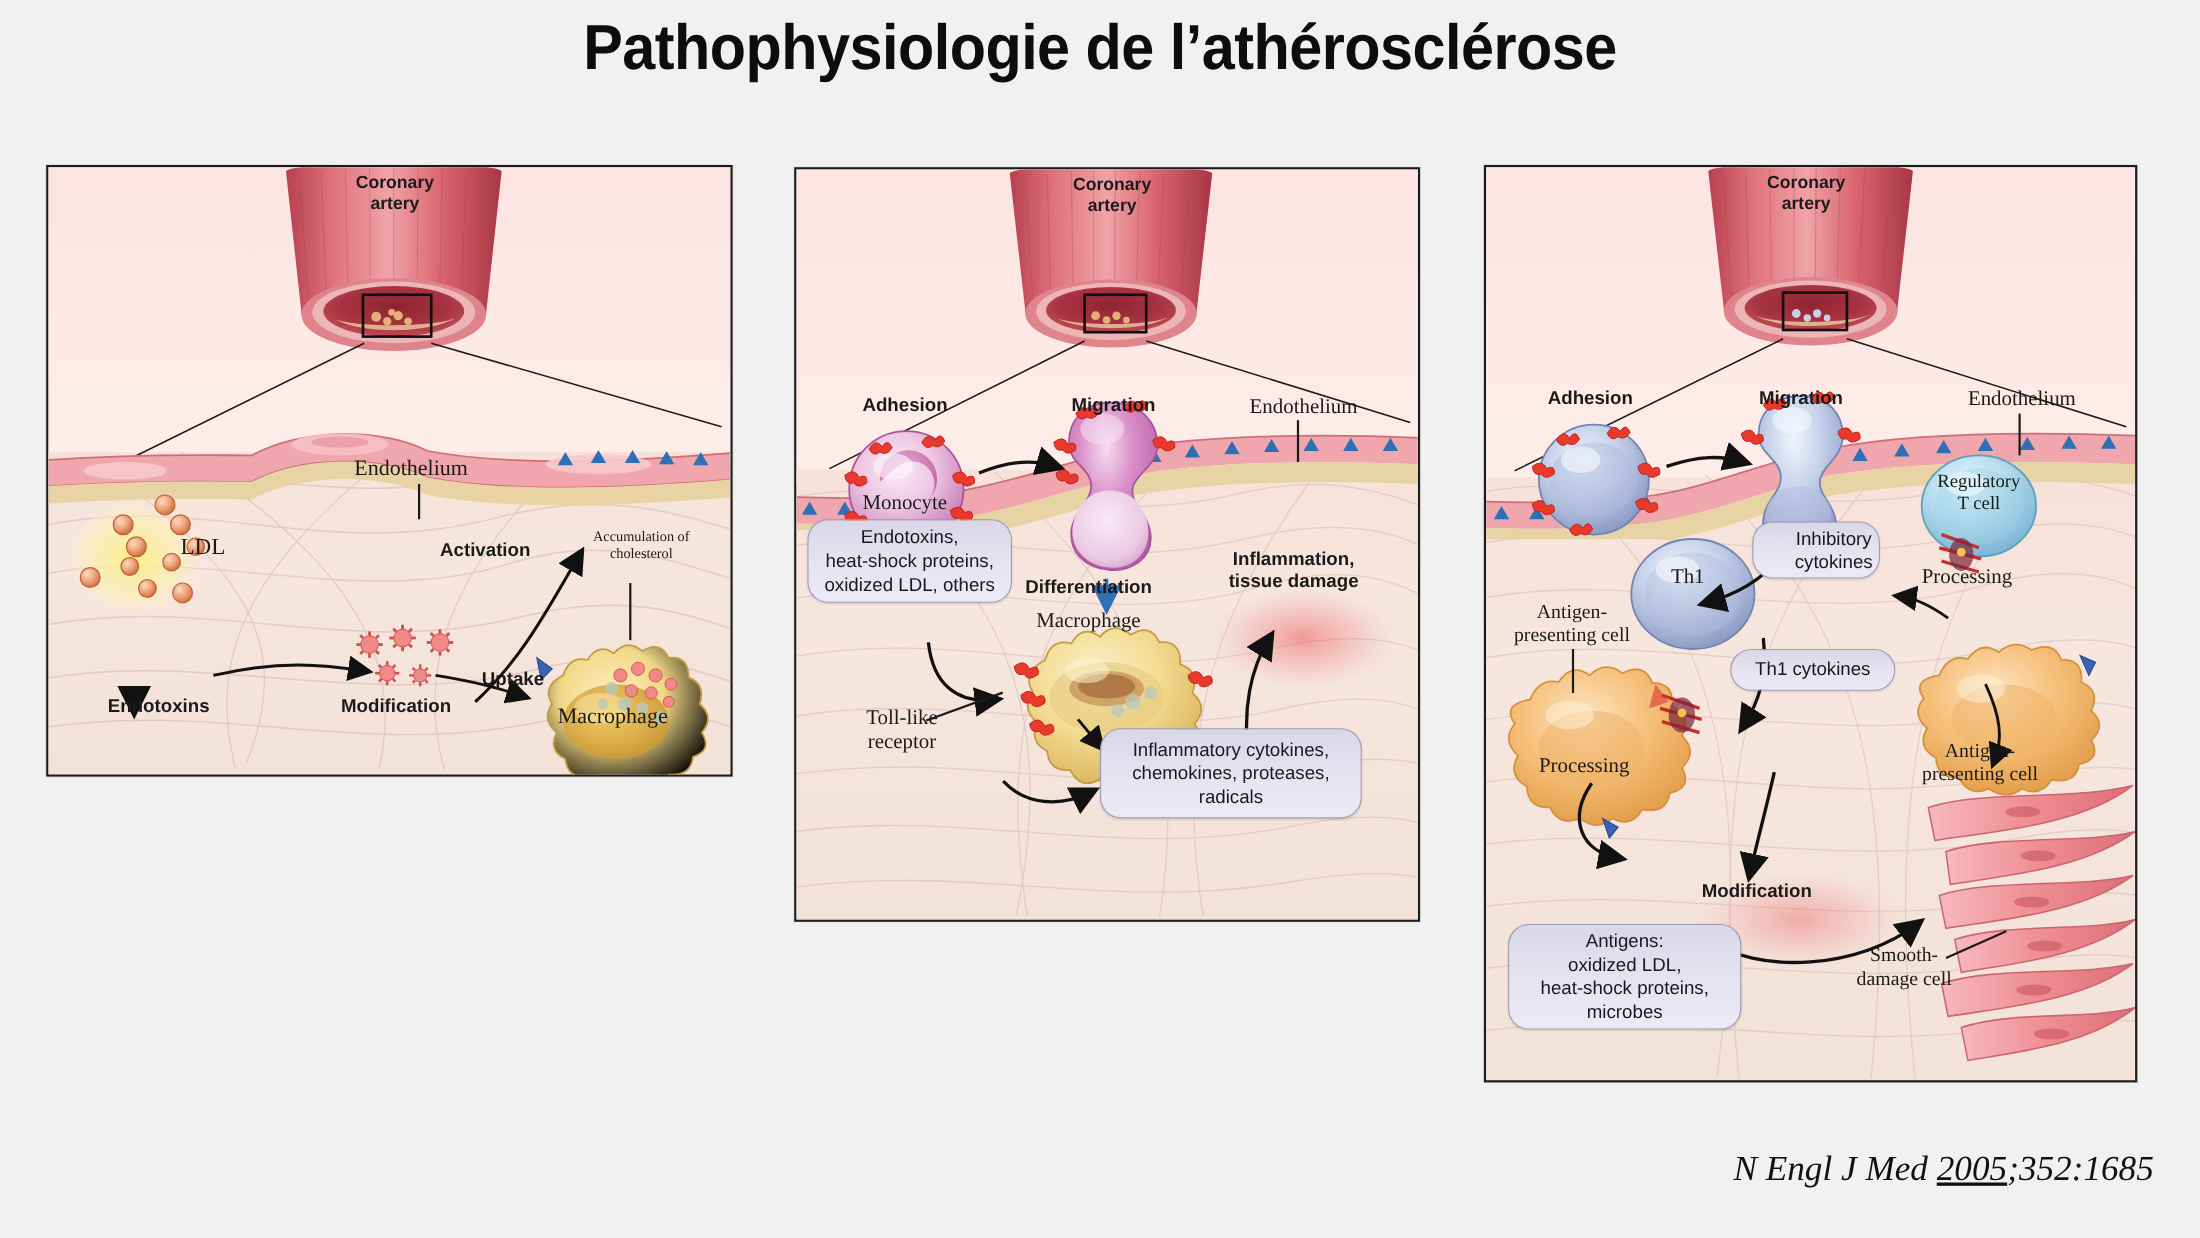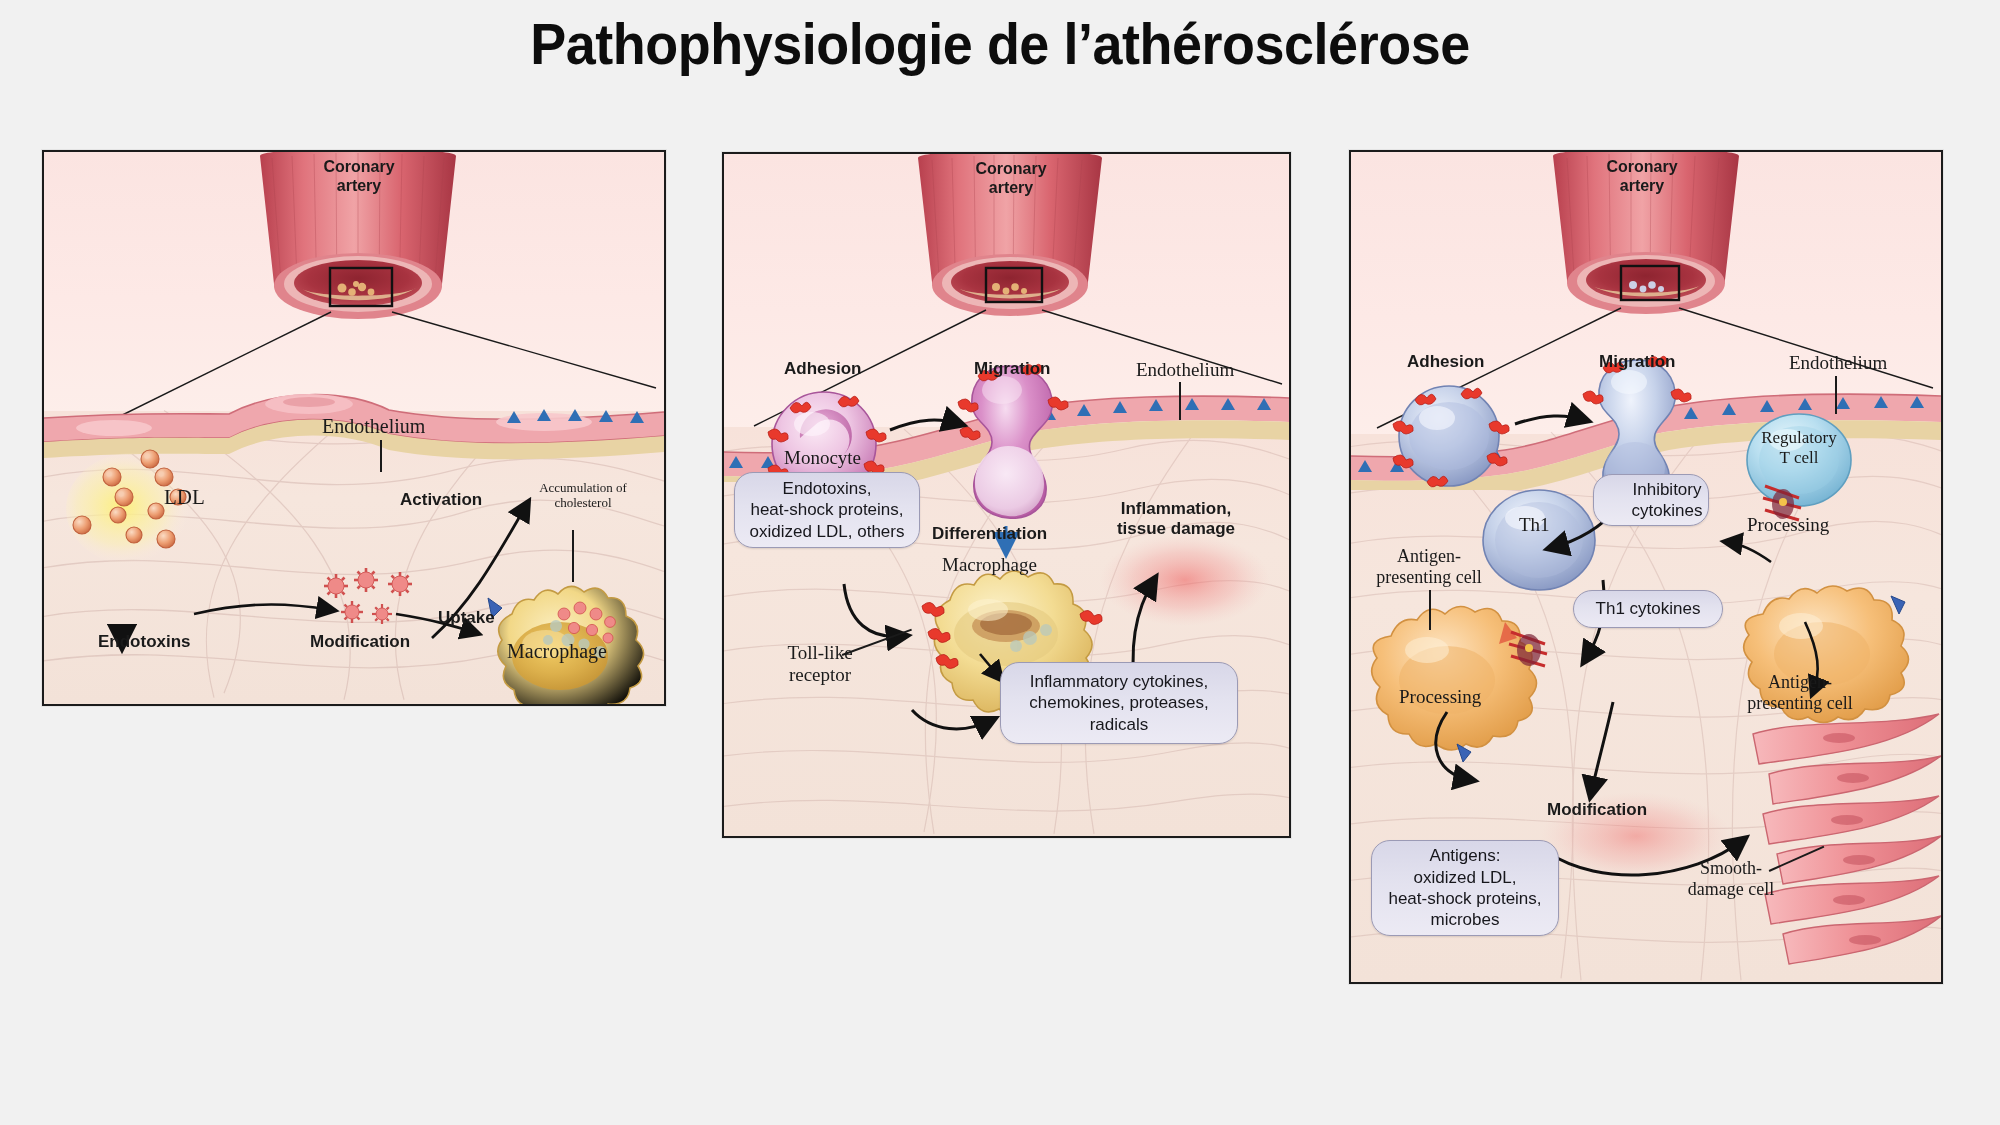--- a/index.html
+++ b/index.html
@@ -966,22 +966,23 @@
 
     <div class="callout" style="left:242px;top:322px;width:116px;height:52px;font-size:17px;">
       <span style="white-space:pre-line;margin-left:32px;">Inhibitory
 cytokines</span>
     </div>
 
     <div class="callout" style="left:222px;top:438px;width:150px;height:38px;font-size:17px;">
       <span style="white-space:pre-line;">Th1 cytokines</span>
     </div>
 
-    <div class="callout" style="left:20px;top:688px;width:188px;height:96px;font-size:17px;">
+    <div class="callout" style="left:20px;top:688px;width:212px;height:96px;font-size:17px;">
       <span style="white-space:pre-line;">Antigens:
 oxidized LDL,
 heat-shock proteins,
 microbes</span>
     </div>
   </div>
 
+  <div class="citation"><span>N Engl J Med </span><span class="u">2005</span><span>;352:1685</span></div>
 
 </div>
 
 </body></html>

